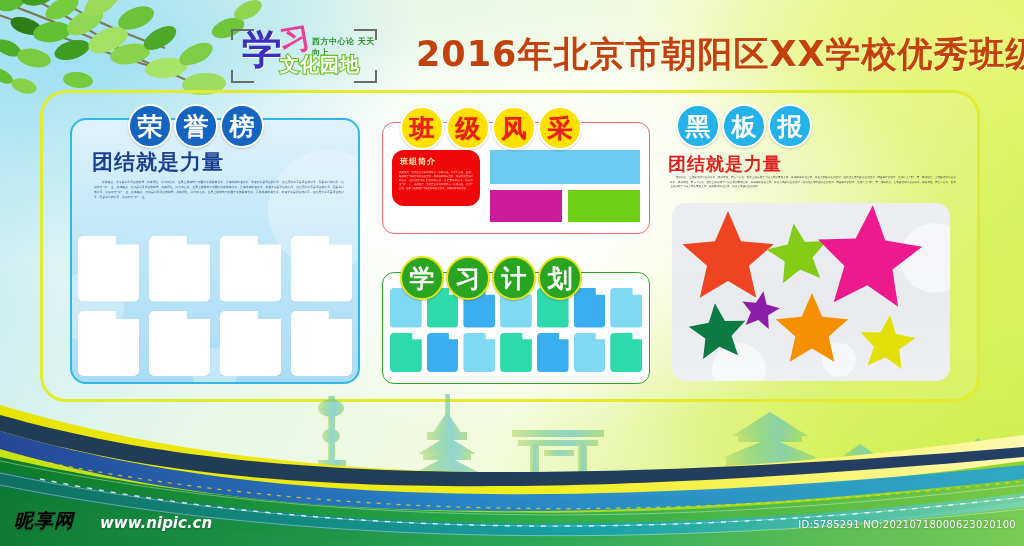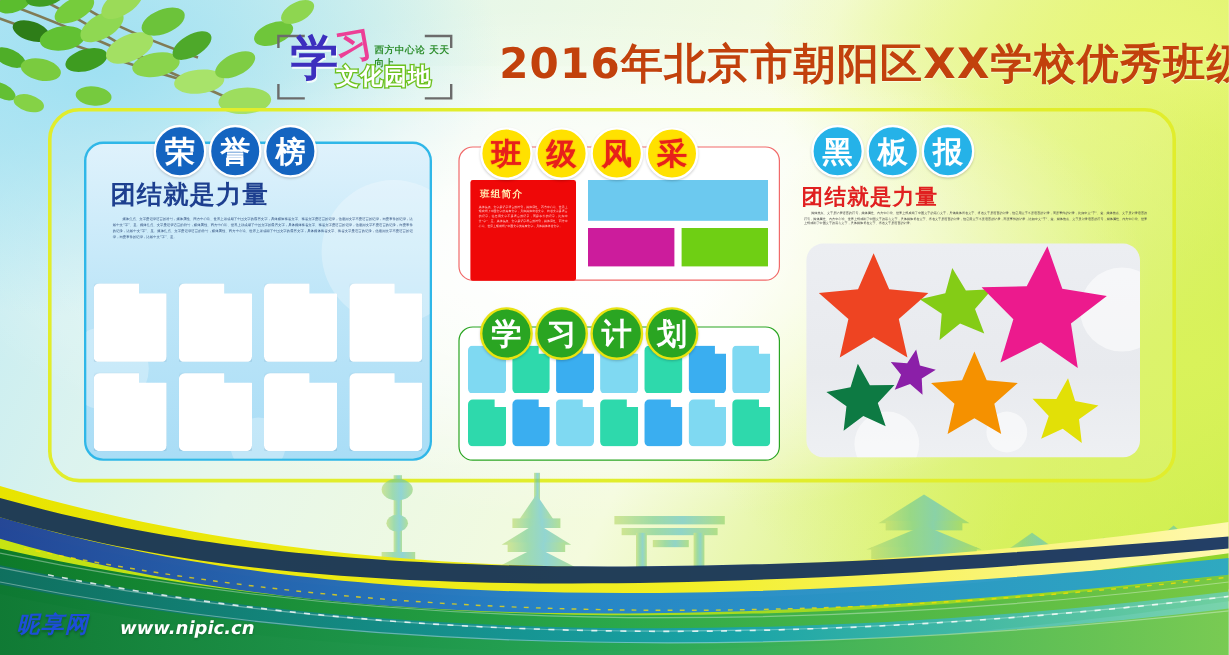--- a/index.html
+++ b/index.html
@@ -118,22 +118,22 @@
     text-shadow: 0 0 1px #e8201a; }
   .badge.cyan { background: #25b2e8; color: #fff; border: 2.5px solid #fff; }
   .badge.green { background: #2aa522; color: #fff; border: 2.5px solid #e8e311; }
 
   
   .panel-class {
     position: absolute; left: 382px; top: 122px; width: 268px; height: 112px;
     border: 1.6px solid #f16a6a; border-radius: 12px; background: #fff;
   }
   .red-box {
-    position: absolute; left: 392px; top: 150px; width: 88px; height: 84px;
-    background: #ef0808; border-radius: 2px; overflow: hidden;
+    position: absolute; left: 392px; top: 150px; width: 88px; height: 56px;
+    background: #ef0808; border-radius: 12px; overflow: hidden;
   }
   .red-box-title {
     position: absolute; left: 8px; top: 6px;
     font-size: 8px; font-weight: bold; color: #ffe9b0; letter-spacing: 1px;
   }
   .red-box-body {
     position: absolute; left: 7px; top: 21px; width: 74px;
     font-size: 2.4px; line-height: 1.7; color: #ffd7d7; text-align: justify;
     word-break: break-all;
   }
@@ -173,21 +173,21 @@
     position: absolute; left: 672px; top: 203px; width: 278px; height: 178px;
     background: linear-gradient(180deg,#eceef2 0%, #e8eaee 60%, #eef0f3 100%);
     border-radius: 14px; overflow: hidden;
   }
   .star-board .sb-bubble { position: absolute; border-radius: 50%;
     background: rgba(255,255,255,.55); }
 
   
   .wm-logo {
     position: absolute; left: 14px; bottom: 12px;
-    font-size: 19px; font-weight: bold; color: #1d4ed8; letter-spacing: 1px;
+    font-size: 19px; font-weight: bold; color: #000000; letter-spacing: 1px;
     font-style: italic; text-shadow: 0 1px 2px rgba(0,0,0,.25);
   }
   .wm-url {
     position: absolute; left: 100px; bottom: 14px;
     font-size: 15px; font-style: italic; font-weight: bold; color: #fff;
     text-shadow: 0 1px 2px rgba(0,0,0,.25);
   }
   .wm-id {
     position: absolute; right: 8px; bottom: 16px;
     font-size: 10px; color: #fff; letter-spacing: .3px;
@@ -427,14 +427,15 @@
     <g stroke="#fff" stroke-width="1.4" stroke-dasharray="5 7" opacity=".8" fill="none">
       <path d="M40,118 C280,166 600,186 1024,136"></path>
     </g>
     <g stroke="#ffe000" stroke-width="1.2" stroke-dasharray="4 6" opacity=".75" fill="none">
       <path d="M20,96 C260,146 580,170 1024,120"></path>
     </g>
   </svg>
 
   <div class="wm-logo">昵享网</div>
   <div class="wm-url">www.nipic.cn</div>
+  <div class="wm-id">ID:5785291 NO:20210718000623020100</div>
 
 </div>
 
 </body></html>

